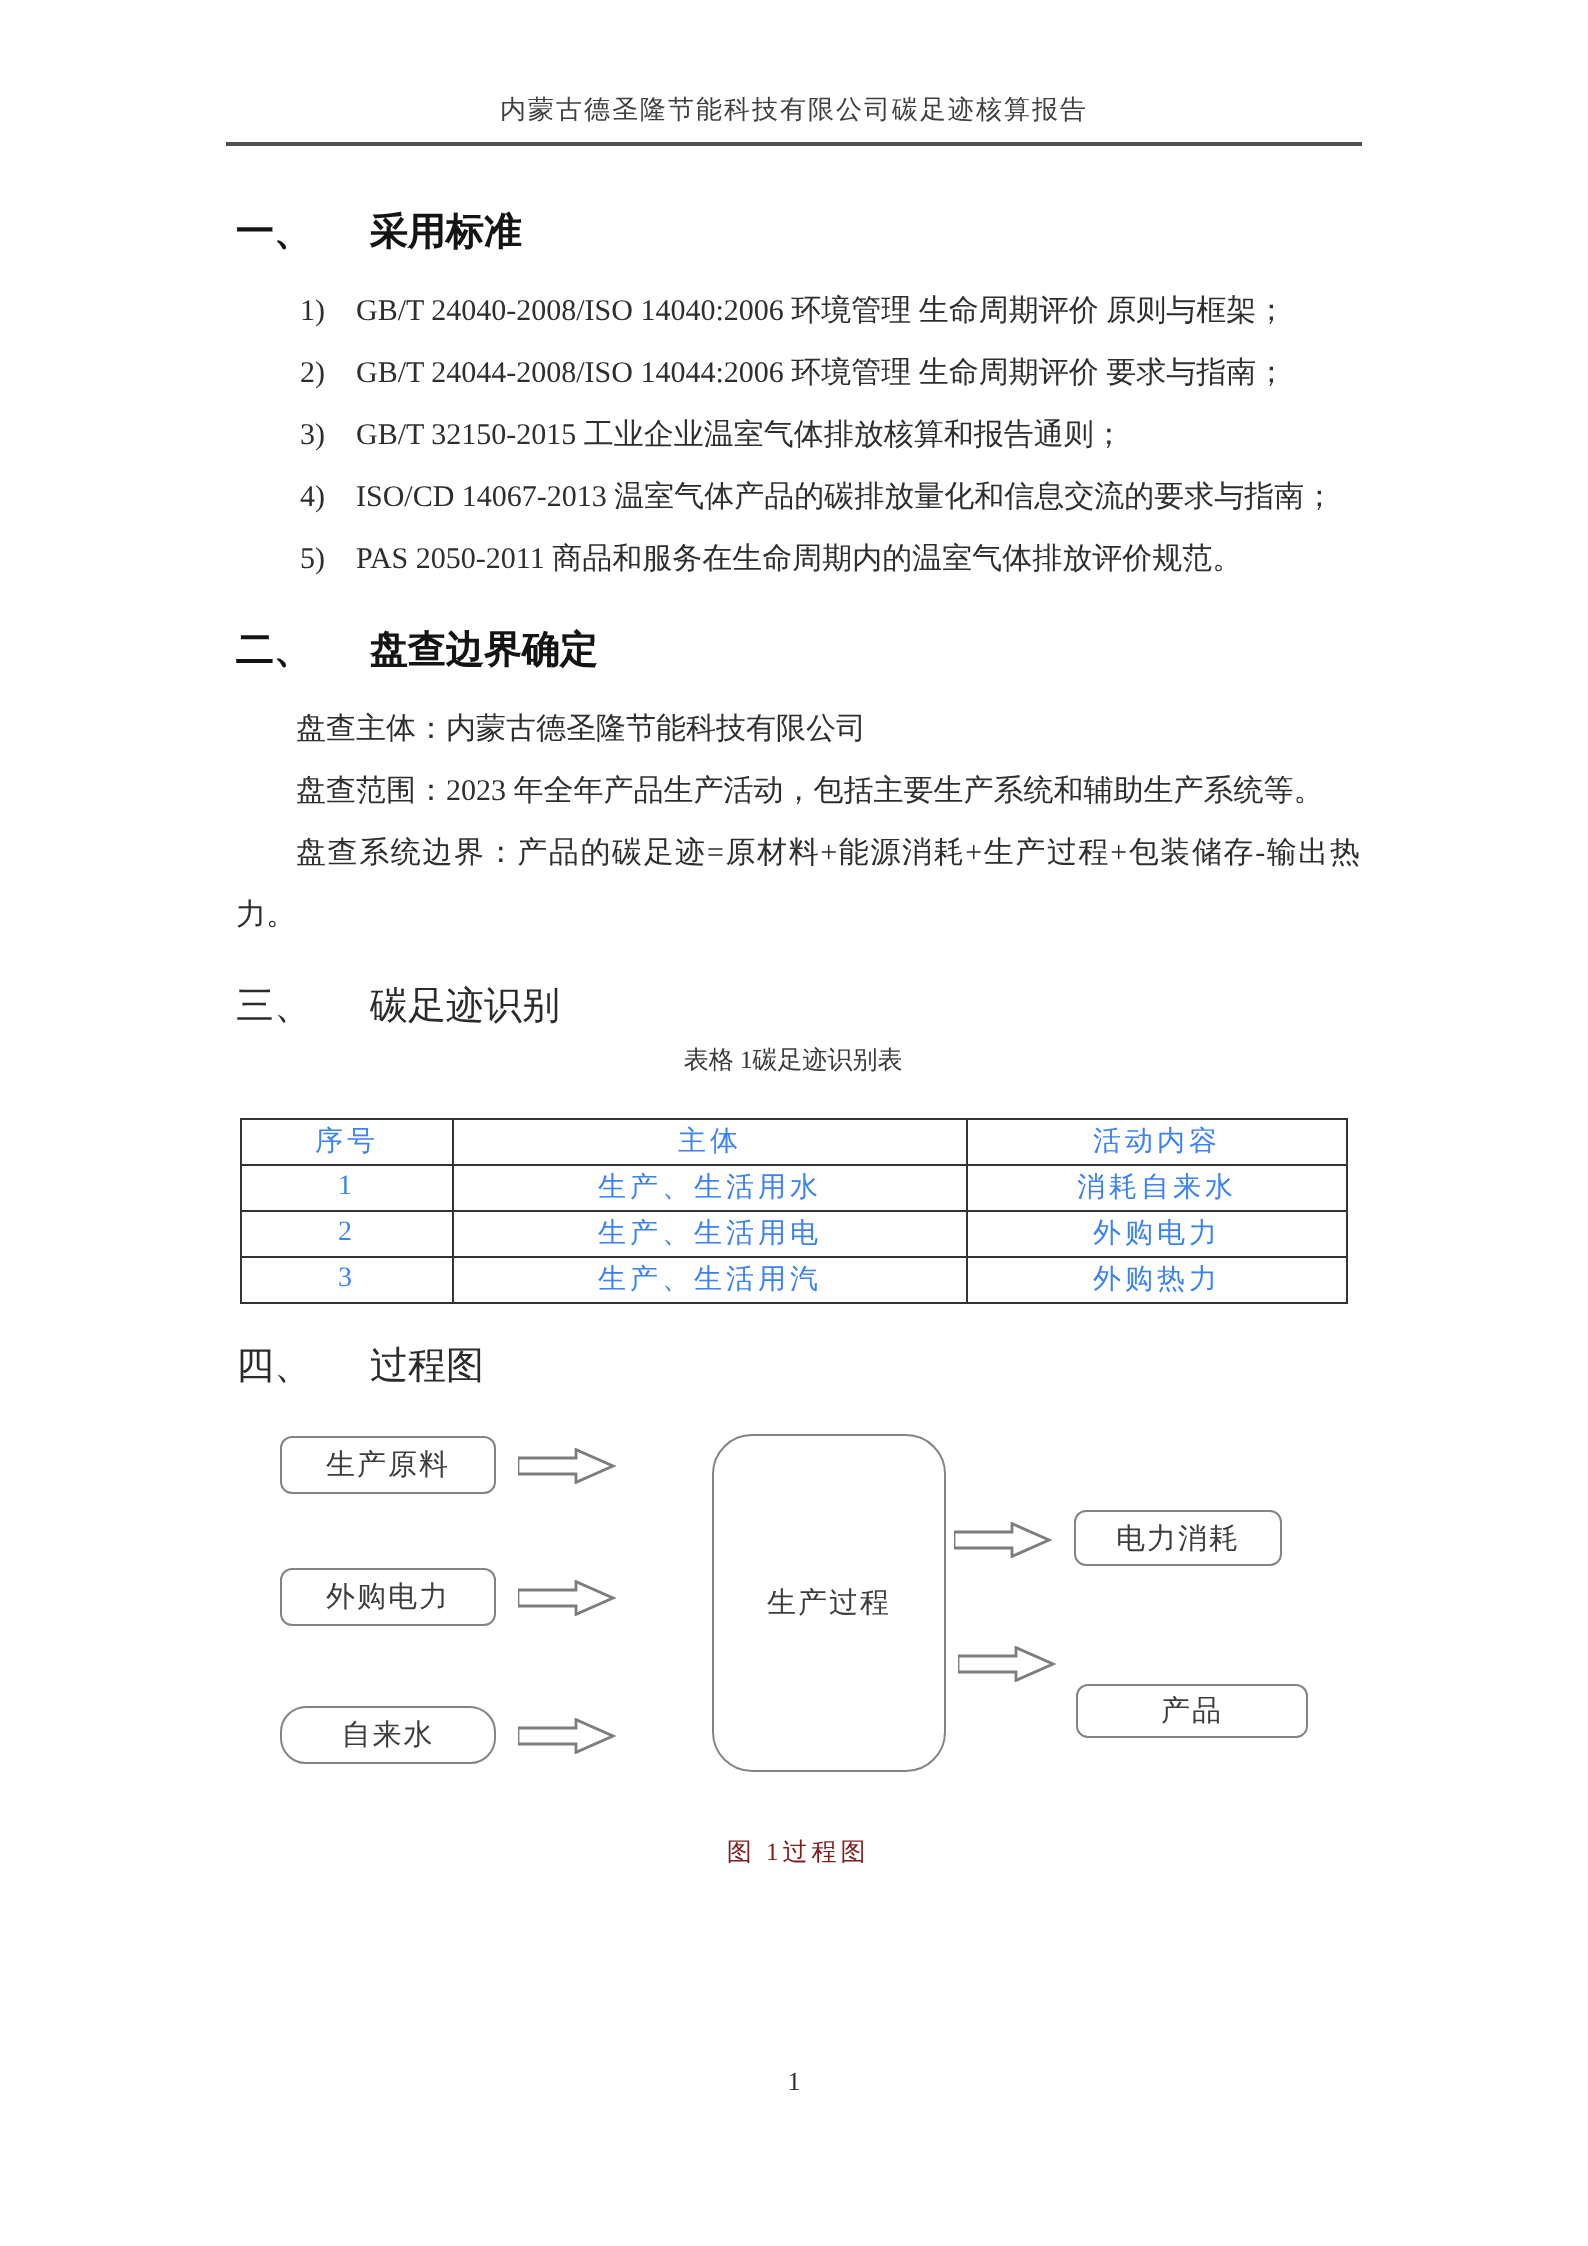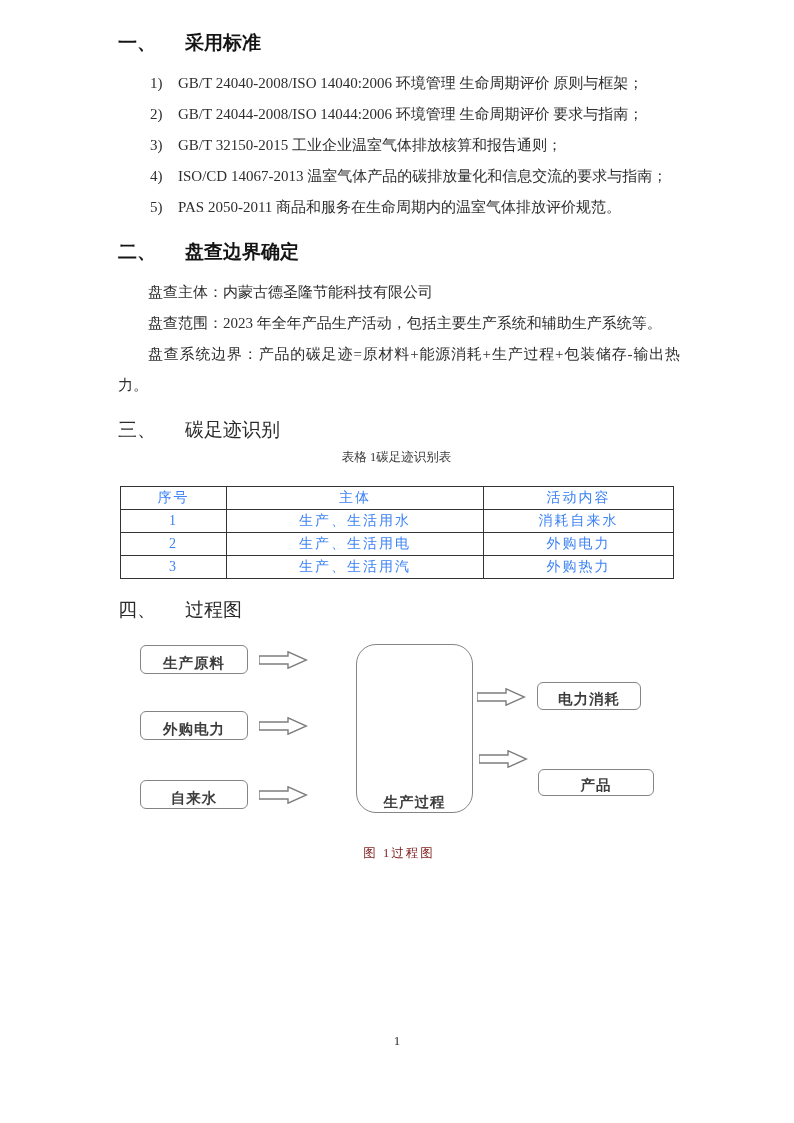--- a/index.html
+++ b/index.html
@@ -109,37 +109,36 @@
     height: 196px;
     margin-top: 6px;
     font-family: "Liberation Sans", "DejaVu Sans", sans-serif;
   }
   .dg-box {
     position: absolute;
     border: 1.5px solid #848484;
     border-radius: 6px;
     background: #ffffff;
     display: flex;
-    align-items: flex-end;
+    align-items: center;
     justify-content: center;
     font-size: 14.5px;
     color: #3d3d3d;
     letter-spacing: 1px;
-    font-weight: bold;
   }
   .dg-center {
     border-radius: 20px;
   }
   .dg-arrow { position: absolute; }
   .dg-arrow svg { display: block; }
 
   
   .in-1 { left: 22px;  top: 14px;  width: 108px; height: 29px; }
   .in-2 { left: 22px;  top: 80px;  width: 108px; height: 29px; }
-  .in-3 { left: 22px;  top: 149px; width: 108px; height: 29px; }
+  .in-3 { left: 22px;  top: 149px; width: 108px; height: 29px; border-radius: 13px; }
   .ar-1 { left: 141px; top: 20px; }
   .ar-2 { left: 141px; top: 86px; }
   .ar-3 { left: 141px; top: 155px; }
   .proc { left: 238px; top: 13px; width: 117px; height: 169px; }
   .ar-4 { left: 359px; top: 57px; }
   .ar-5 { left: 361px; top: 119px; }
   .out-1 { left: 419px; top: 51px;  width: 104px; height: 28px; }
   .out-2 { left: 420px; top: 114px; width: 116px; height: 27px; margin-top: 24px; }
 
   .fig-caption {
@@ -157,20 +156,23 @@
     text-align: center;
     font-size: 13px;
     color: #2e2e2e;
   }
 </style>
 </head>
 <body>
 
 <div class="page">
 
+  <div class="doc-header">
+    <span class="hd-text">内蒙古德圣隆节能科技有限公司碳足迹核算报告</span>
+  </div>
 
   <div class="content">
 
     <div class="h1 h-black">
       <span class="h-num">一、</span><span>采用标准</span>
     </div>
 
     <div class="std-list">
       <div class="li">
         <span class="li-marker">1)</span>

